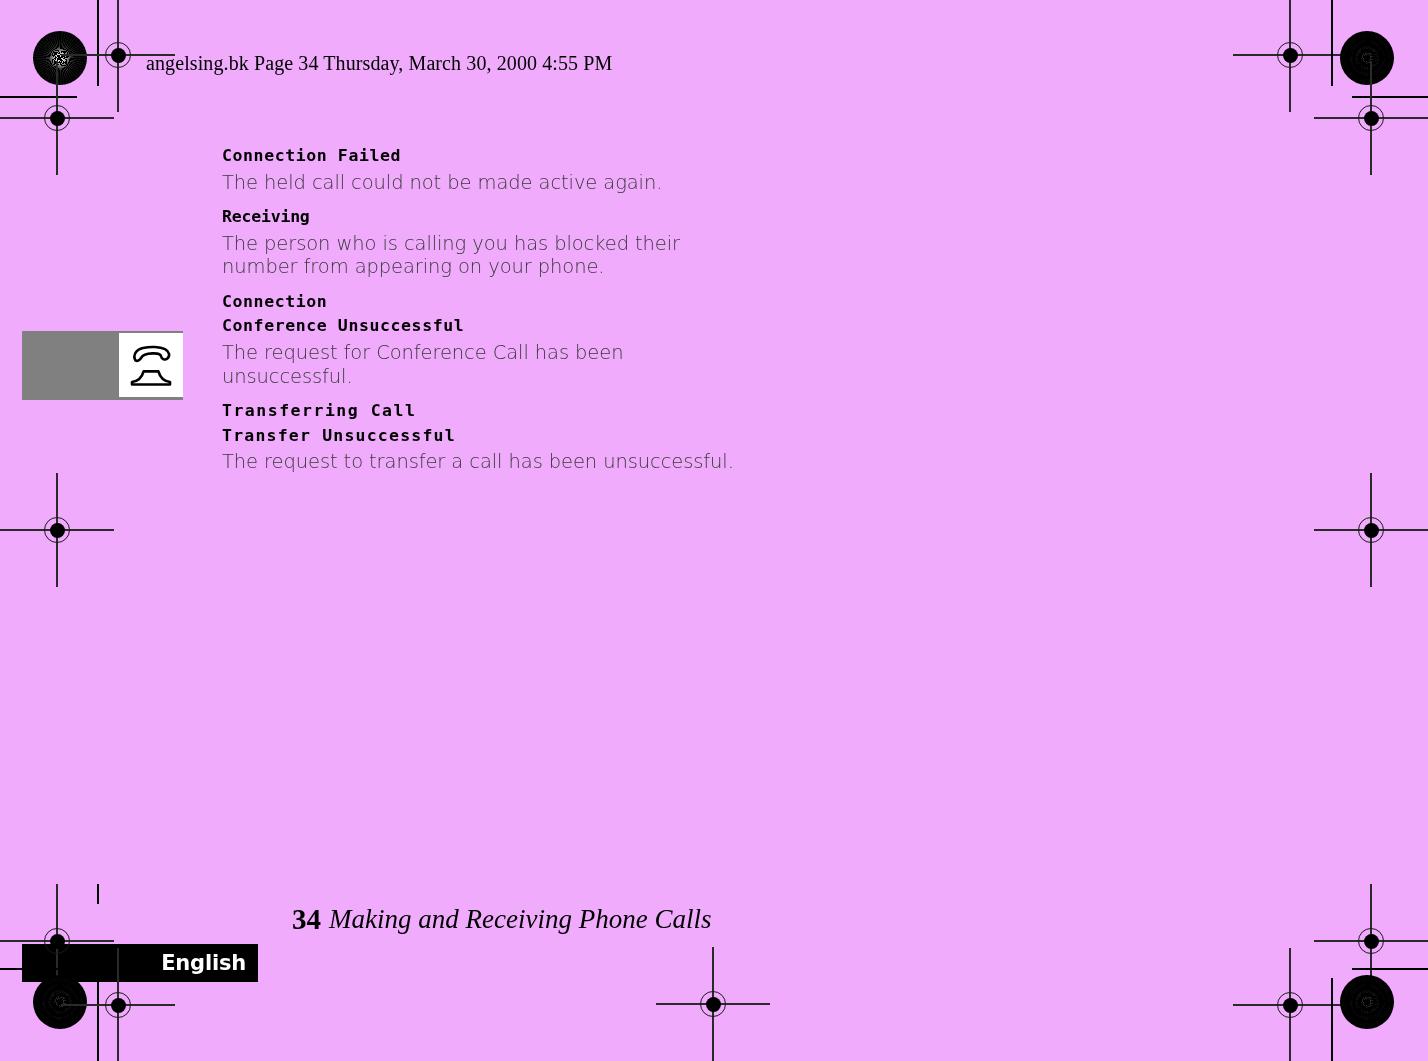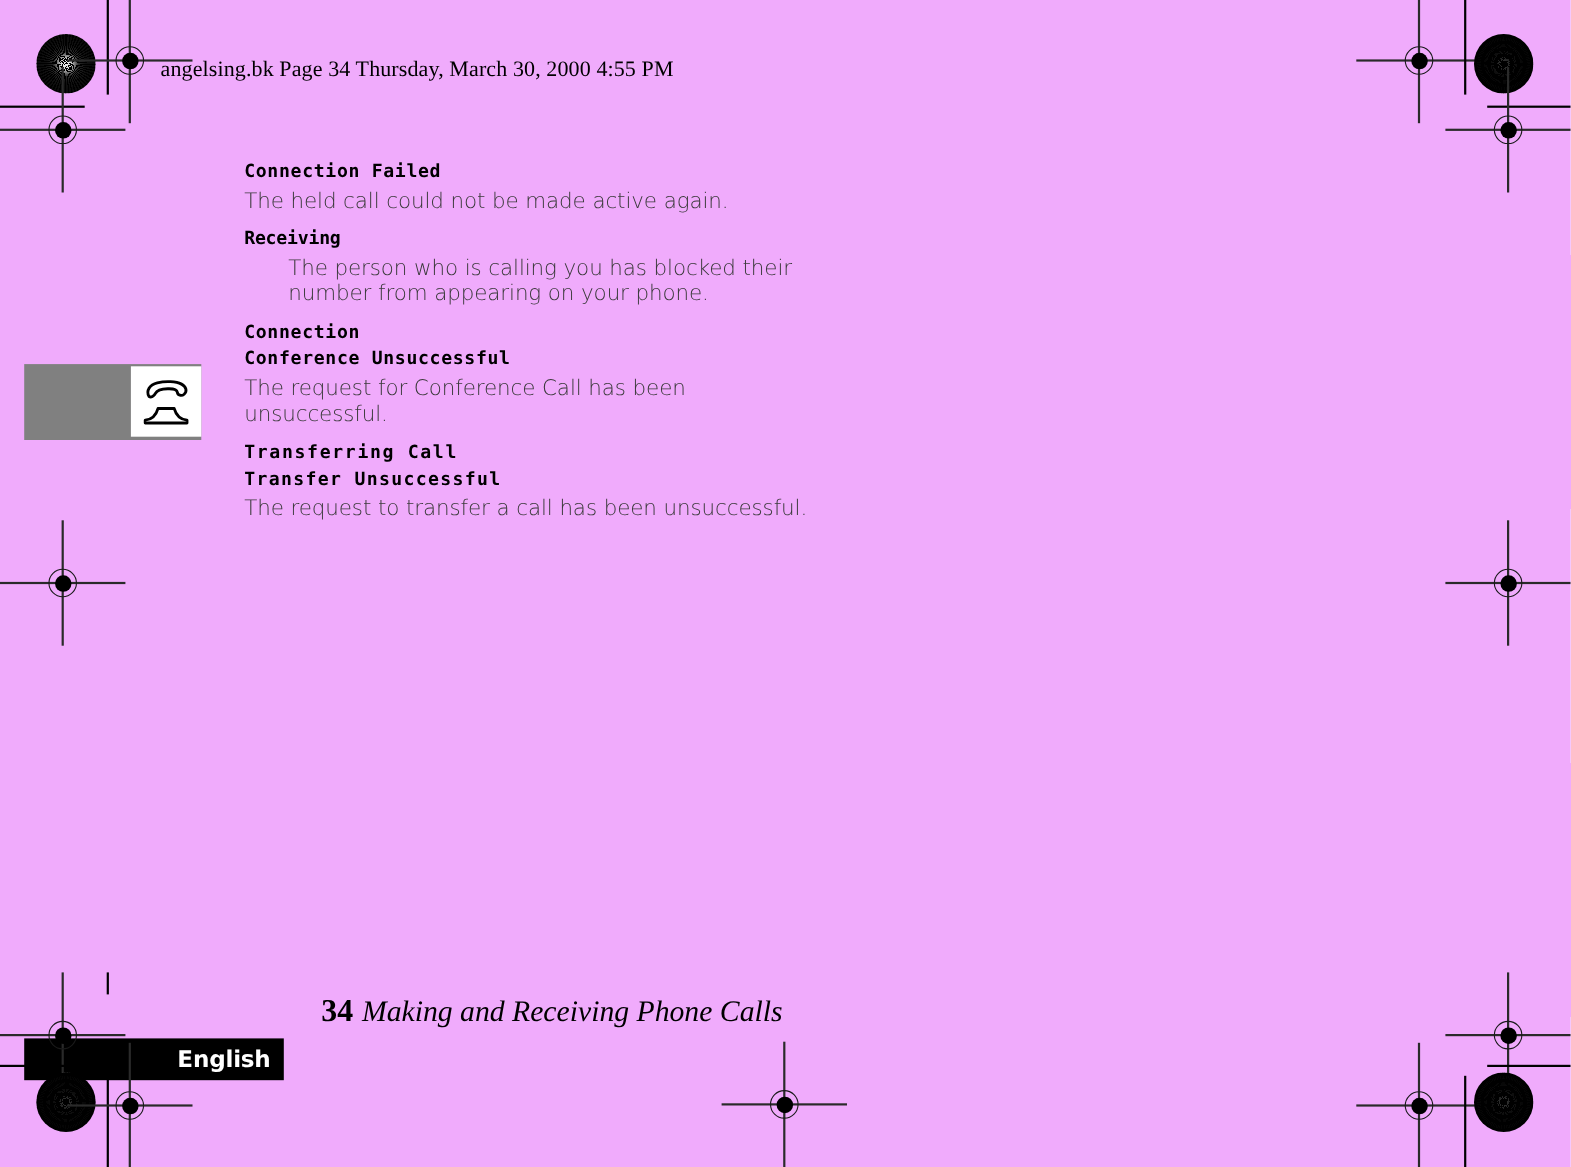--- a/index.html
+++ b/index.html
@@ -286,21 +286,21 @@
   <div class="content">
 
     <div class="sect">
       <h2 class="ui-term">Connection Failed</h2>
       <p class="desc">The held call could not be made active again.</p>
     </div>
 
 
     <div class="sect">
       <h2 class="ui-term" style="letter-spacing:-0.2px;">Receiving</h2>
-      <p class="desc" style="max-width:512px;margin-left:40px;">The person who is calling you has blocked their number from appearing on your phone.</p>
+      <p class="desc" style="max-width:512px;">The person who is calling you has blocked their number from appearing on your phone.</p>
     </div>
 
     <div class="sect">
       <h2 class="ui-term">Connection</h2>
     </div>
 
     <div class="sect">
       <h2 class="ui-term">Conference Unsuccessful</h2>
       <p class="desc" style="max-width:520px;">The request for Conference Call has been unsuccessful.</p>
     </div>

